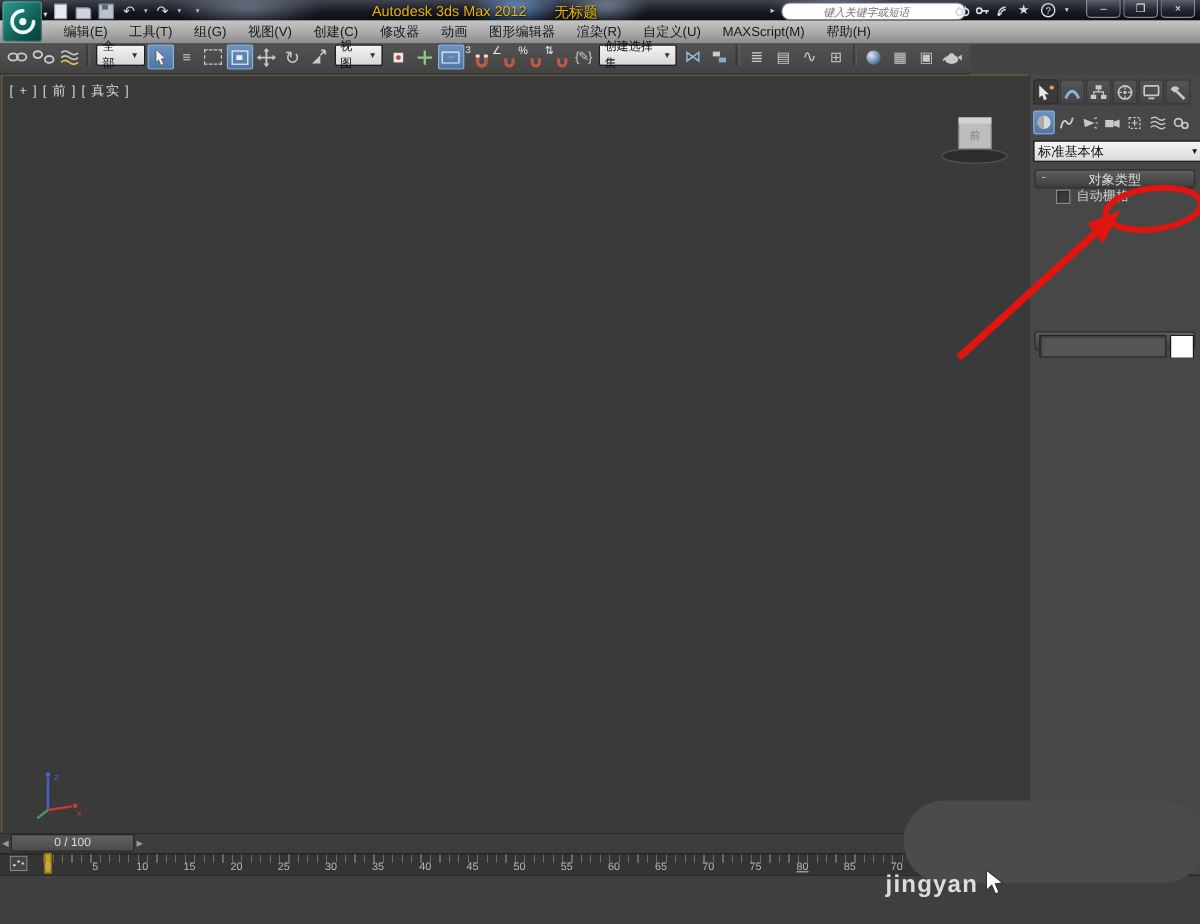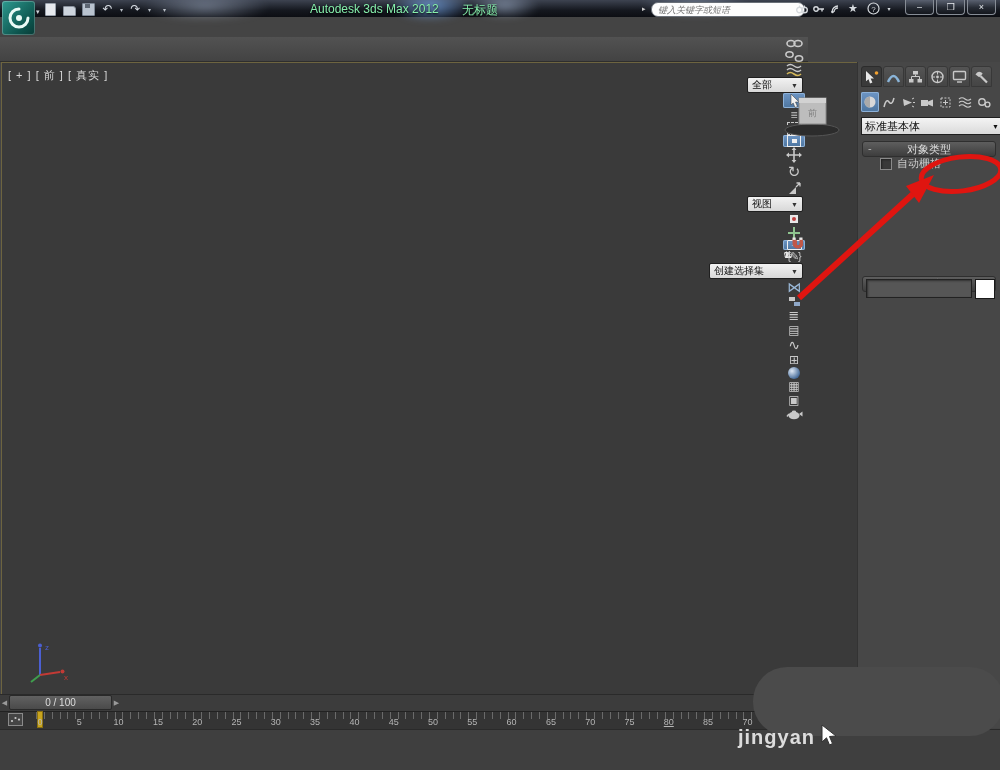--- a/index.html
+++ b/index.html
@@ -15,38 +15,38 @@
         background:linear-gradient(135deg,#2e9a90,#0d554e 70%,#083b36);
         box-shadow:inset 0 0 0 1px rgba(255,255,255,.25);display:flex;align-items:center;justify-content:center;}
   .logo-drop{left:36px;top:8px;color:#cfd4da;font-size:7px;z-index:30;}
   .qat{left:44px;top:2px;height:14px;display:flex;align-items:center;gap:6px;z-index:5;}
   .qicon{width:13px;height:12px;display:flex;align-items:center;justify-content:center;color:#d8dde4;font-size:12px;}
   .sheet{width:9px;height:11px;background:#e6e9ee;border:1px solid #9aa2ad;border-radius:1px;}
   .folder{width:12px;height:8px;background:#cdd4dd;border:1px solid #8a929e;border-radius:1px 3px 1px 1px;margin-top:3px;}
   .floppy{width:11px;height:11px;background:#b9c3cf;border:1px solid #7b8694;border-radius:1px;position:relative;}
   .floppy:after{content:"";position:absolute;left:2px;top:0;width:5px;height:4px;background:#5d6673;}
   .tinydrop{font-size:6px;color:#b8bec6;}
-  .title-text{top:2px;color:#86efac;font-size:12px;text-shadow:0 1px 2px #000;white-space:nowrap;}
+  .title-text{top:2px;color:#eab308;font-size:12px;text-shadow:0 1px 2px #000;white-space:nowrap;}
   .searchwrap{left:651px;top:2px;width:140px;height:13px;background:#fdfdfd;border:1px solid #6a7078;border-radius:7px;
               display:flex;align-items:center;padding:0 6px;z-index:5;}
   .searchwrap input{border:0;outline:0;background:transparent;width:100%;font-style:italic;font-size:9px;color:#888;
-                    font-family:inherit;padding:0;}
+                    font-family:inherit;padding:0;margin-left:28px;}
   .t-ico{top:2px;width:14px;height:13px;display:flex;align-items:center;justify-content:center;z-index:5;color:#d6dade;}
   .winbtn{top:0;width:27px;height:14px;border:1px solid #878d96;border-top:0;border-radius:0 0 4px 4px;
           background:linear-gradient(#5a6170,#262b34 55%,#14171d);color:#e8ebef;display:flex;align-items:center;
           justify-content:center;font-size:9px;z-index:5;}
 
   
   .menubar{left:0;top:17px;width:1000px;height:20px;background:linear-gradient(#c6c6c6,#a9a9a9 55%,#8d8d8d);
            border-bottom:1px solid #55595e;display:flex;align-items:center;gap:0;padding-left:44px;box-sizing:border-box;z-index:2;}
   .menu-item{color:#17181a;font-size:11px;padding:2px 9px;white-space:nowrap;}
 
   
   .toolbar{left:0;top:37px;width:808px;height:25px;background:linear-gradient(#525252,#434343);
-           border-bottom:1px solid #2e2e2e;display:flex;align-items:flex-end;padding:0 3px;box-sizing:border-box;z-index:2;flex-direction:column;}
+           border-bottom:1px solid #2e2e2e;display:flex;align-items:flex-start;padding:0 3px;box-sizing:border-box;z-index:2;}
   .tbi{min-width:22px;height:21px;display:flex;align-items:center;justify-content:center;color:#c9c9c9;
        font-size:13px;border-radius:2px;position:relative;}
   .tbi.on{background:linear-gradient(#6d95c4,#4d759f);box-shadow:inset 0 0 0 1px #8db1d8;color:#fff;}
   .tbsep{width:2px;height:18px;border-left:1px solid #303030;border-right:1px solid #5e5e5e;margin:0 3px;}
   .tbdrop{height:16px;background:linear-gradient(#f2f2f2,#d8d8d8);border:1px solid #1f1f1f;border-radius:2px;
           color:#111;font-size:10px;display:flex;align-items:center;justify-content:space-between;padding:0 4px;margin:0 2px;}
   .tbdrop .dd{font-size:7px;color:#333;margin-left:6px;}
   .snapwrap{position:relative;width:22px;height:21px;}
   .snapwrap .sub{position:absolute;left:1px;top:0px;font-size:8px;color:#eee;}
   .snapwrap svg{position:absolute;right:1px;bottom:1px;}
@@ -198,20 +198,34 @@
         <circle cx="6.5" cy="6.5" r="5.5" fill="none" stroke="#d6dade" stroke-width="1.2"></circle>
         <text x="6.5" y="9.5" text-anchor="middle" font-size="8" fill="#d6dade">?</text>
       </svg>
   </span>
   <span class="abs t-ico" style="left:882px;font-size:6px;">▾</span>
 
   <div class="abs winbtn" style="left:905px;">–</div>
   <div class="abs winbtn" style="left:936px;">❒</div>
   <div class="abs winbtn" style="left:967px;">×</div>
 
+  <div class="abs menubar" id="menubar">
+      <span class="menu-item">编辑(E)</span>
+      <span class="menu-item">工具(T)</span>
+      <span class="menu-item">组(G)</span>
+      <span class="menu-item">视图(V)</span>
+      <span class="menu-item">创建(C)</span>
+      <span class="menu-item">修改器</span>
+      <span class="menu-item">动画</span>
+      <span class="menu-item">图形编辑器</span>
+      <span class="menu-item">渲染(R)</span>
+      <span class="menu-item">自定义(U)</span>
+      <span class="menu-item">MAXScript(M)</span>
+      <span class="menu-item">帮助(H)</span>
+    </div>
 
   <div class="abs toolbar">
     <span class="tbi">
       <svg width="17" height="13">
           <ellipse cx="5" cy="6.5" rx="4" ry="3" fill="none" stroke="#c9c9c9" stroke-width="1.6"></ellipse>
           <ellipse cx="12" cy="6.5" rx="4" ry="3" fill="none" stroke="#c9c9c9" stroke-width="1.6"></ellipse>
         </svg>
     </span>
     <span class="tbi">
       <svg width="19" height="13">

